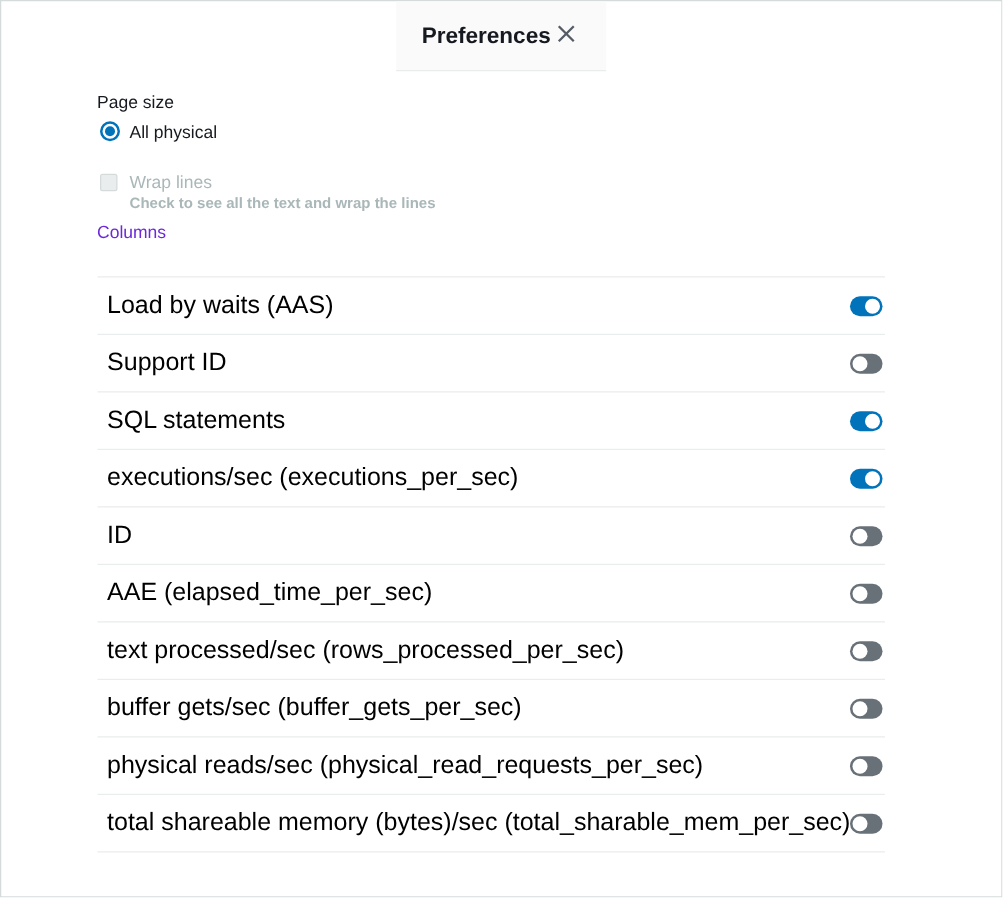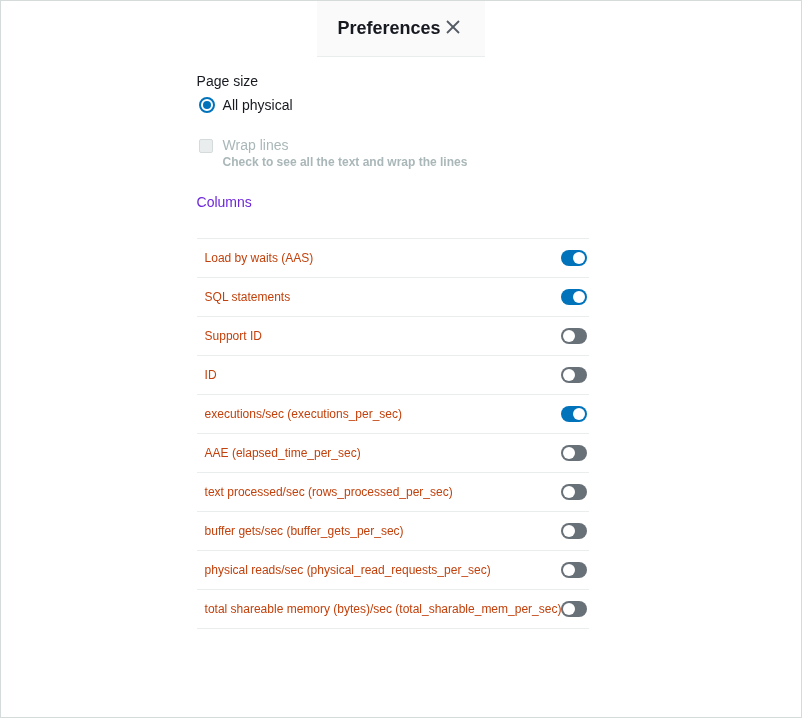--- a/index.html
+++ b/index.html
@@ -84,21 +84,21 @@
     }
     .radio-label {
       font-size: 14px;
       color: #16191f;
     }
     .checkbox-row {
       display: flex;
       align-items: flex-start;
       gap: 10px;
       margin-left: 2px;
-      margin-bottom: 25px;
+      margin-bottom: 8px;
     }
     .checkbox-box {
       width: 14px;
       height: 14px;
       border: 1px solid #d5dbdb;
       background: #eaeded;
       border-radius: 2px;
       margin-top: 2px;
       flex-shrink: 0;
     }
@@ -127,22 +127,22 @@
       margin-top: 28px;
     }
     .column-row {
       display: flex;
       justify-content: space-between;
       align-items: center;
       padding: 11px 2px 11px 8px;
       border-bottom: 1px solid #eaeded;
     }
     .column-label {
-      font-size: 12px;
-      color: #c2410c;
+      font-size: 20px;
+      color: #000000;
     }
     .toggle {
       position: relative;
       width: 26px;
       height: 16px;
       border-radius: 10px;
       cursor: pointer;
       flex-shrink: 0;
     }
     .toggle.on {
@@ -203,44 +203,44 @@
     <div class="columns-header">Columns</div>
 
     <div class="columns-list" id="columns-list">
         <div class="column-row">
           <span class="column-label">Load by waits (AAS)</span>
           <div class="toggle on">
             <div class="toggle-knob"></div>
           </div>
         </div>
         <div class="column-row">
+          <span class="column-label">Support ID</span>
+          <div class="toggle off">
+            <div class="toggle-knob"></div>
+          </div>
+        </div>
+        <div class="column-row">
           <span class="column-label">SQL statements</span>
           <div class="toggle on">
             <div class="toggle-knob"></div>
           </div>
         </div>
         <div class="column-row">
-          <span class="column-label">Support ID</span>
-          <div class="toggle off">
-            <div class="toggle-knob"></div>
-          </div>
-        </div>
-        <div class="column-row">
-          <span class="column-label">ID</span>
-          <div class="toggle off">
-            <div class="toggle-knob"></div>
-          </div>
-        </div>
-        <div class="column-row">
           <span class="column-label">executions/sec (executions_per_sec)</span>
           <div class="toggle on">
             <div class="toggle-knob"></div>
           </div>
         </div>
         <div class="column-row">
+          <span class="column-label">ID</span>
+          <div class="toggle off">
+            <div class="toggle-knob"></div>
+          </div>
+        </div>
+        <div class="column-row">
           <span class="column-label">AAE (elapsed_time_per_sec)</span>
           <div class="toggle off">
             <div class="toggle-knob"></div>
           </div>
         </div>
         <div class="column-row">
           <span class="column-label">text processed/sec (rows_processed_per_sec)</span>
           <div class="toggle off">
             <div class="toggle-knob"></div>
           </div>

